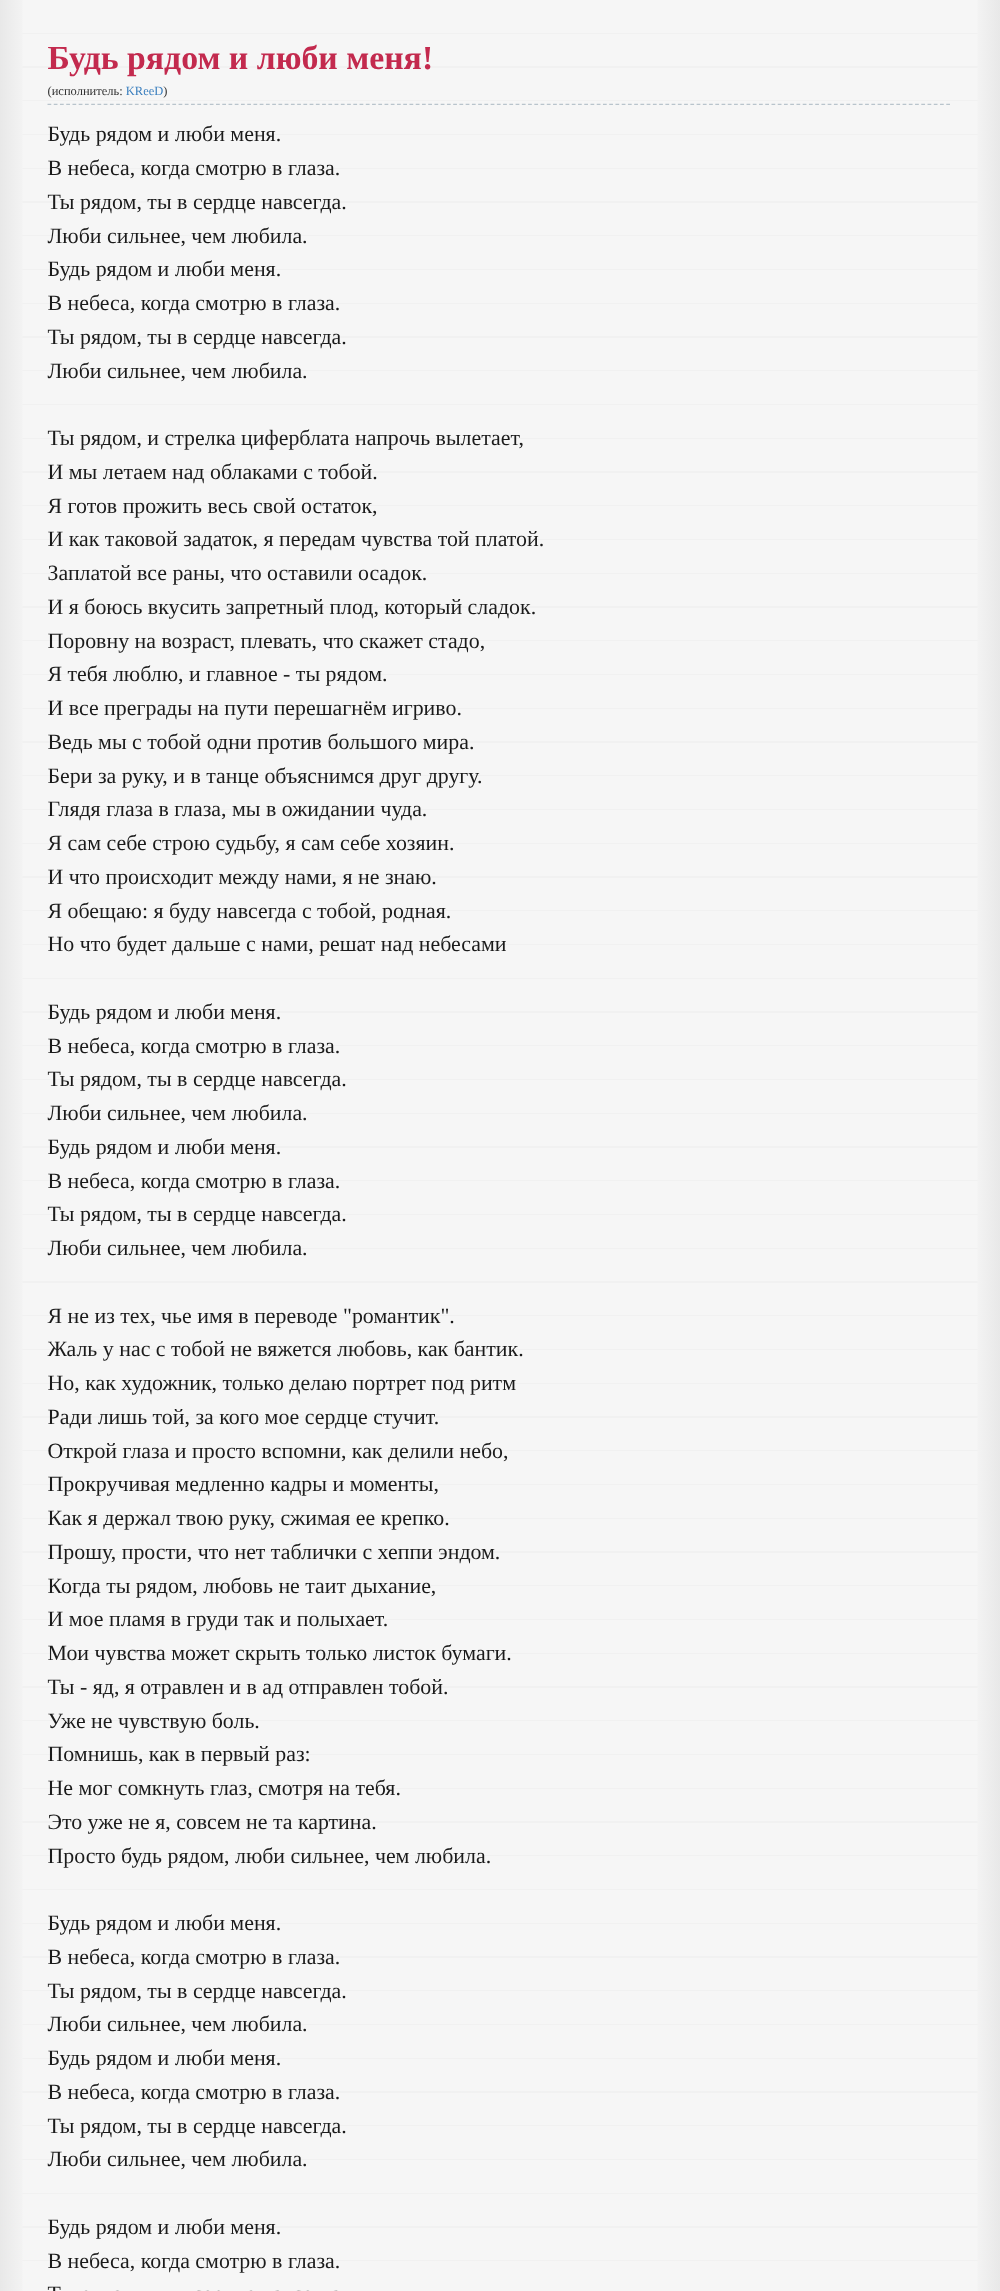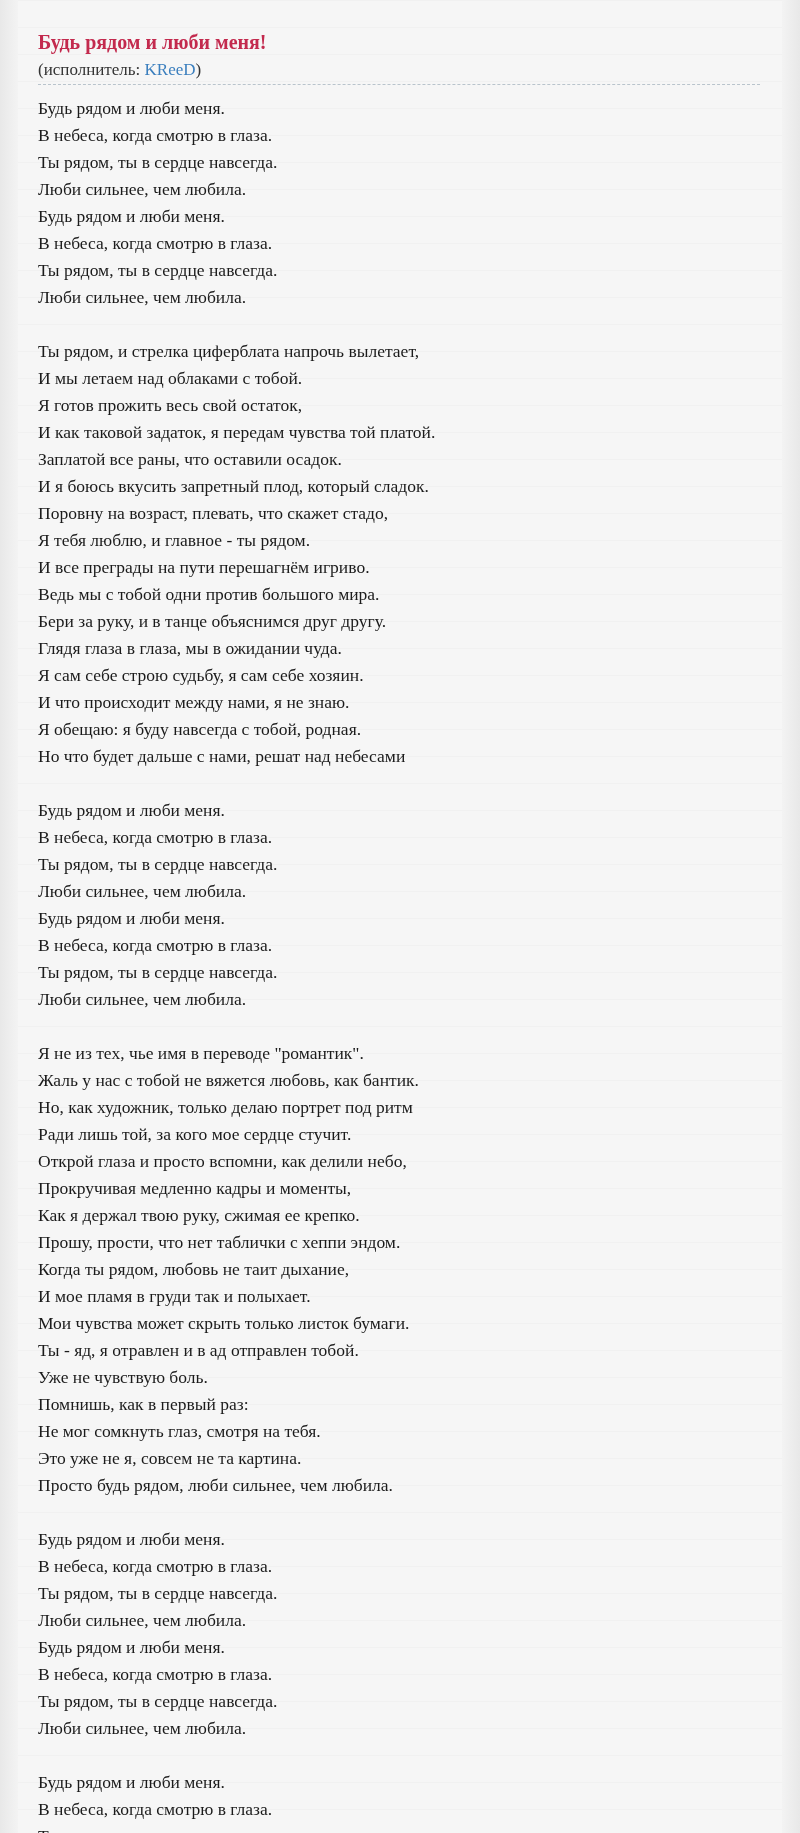--- a/index.html
+++ b/index.html
@@ -42,28 +42,28 @@
     width: 18px;
     background: linear-gradient(270deg, #e8e8e8 0%, #f3f3f3 100%);
   }
   .content {
     position: relative;
     z-index: 2;
     padding: 30px 40px 0 38px;
   }
   .song-title {
     color: #c32a4e;
-    font-size: 20px;
+    font-size: 27px;
     font-weight: bold;
     font-family: "Liberation Serif", serif;
     margin: 0 0 6px 0;
     line-height: 1.2;
   }
   .artist-line {
-    font-size: 17px;
+    font-size: 10px;
     color: #333333;
     margin: 0 0 4px 0;
     font-family: "Liberation Serif", serif;
   }
   .artist-line .artist-link {
     color: #3b7fbe;
     text-decoration: none;
   }
   .divider {
     border: none;

